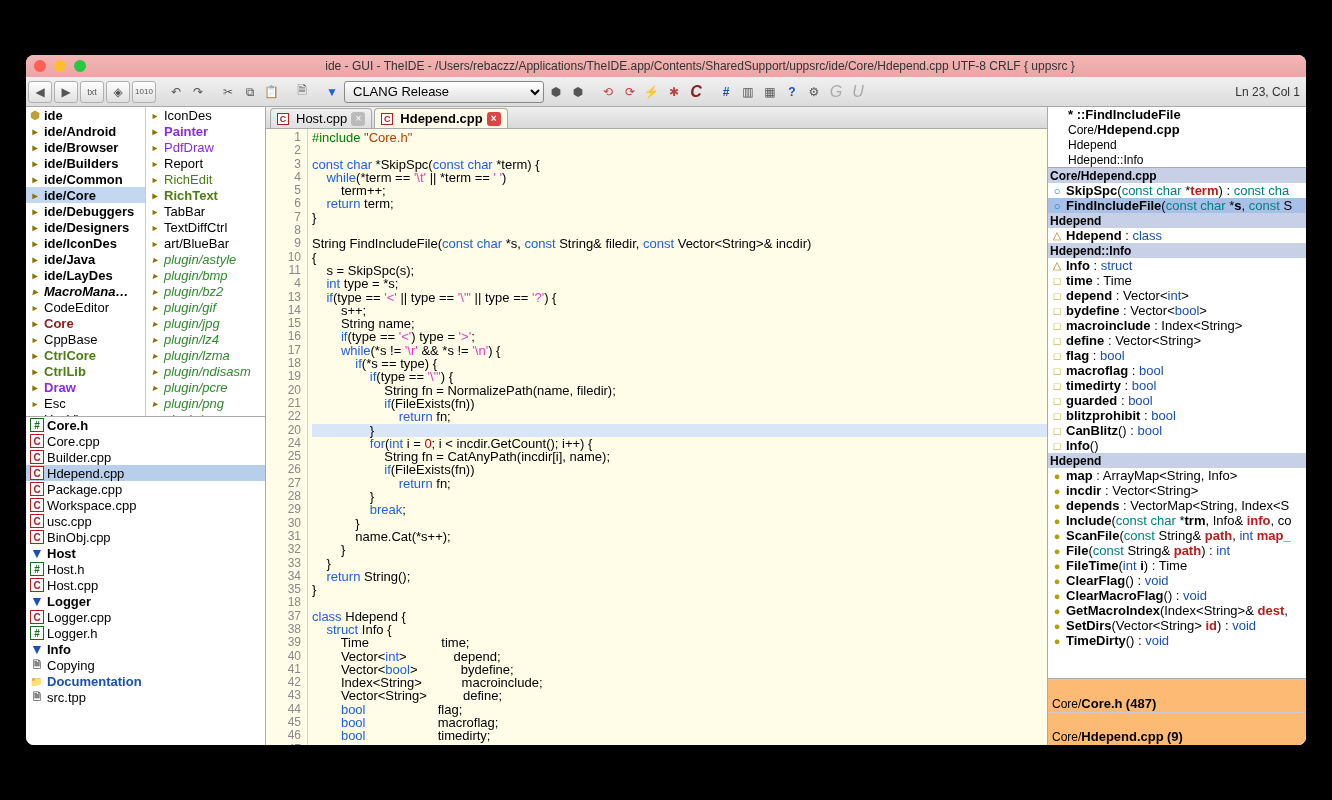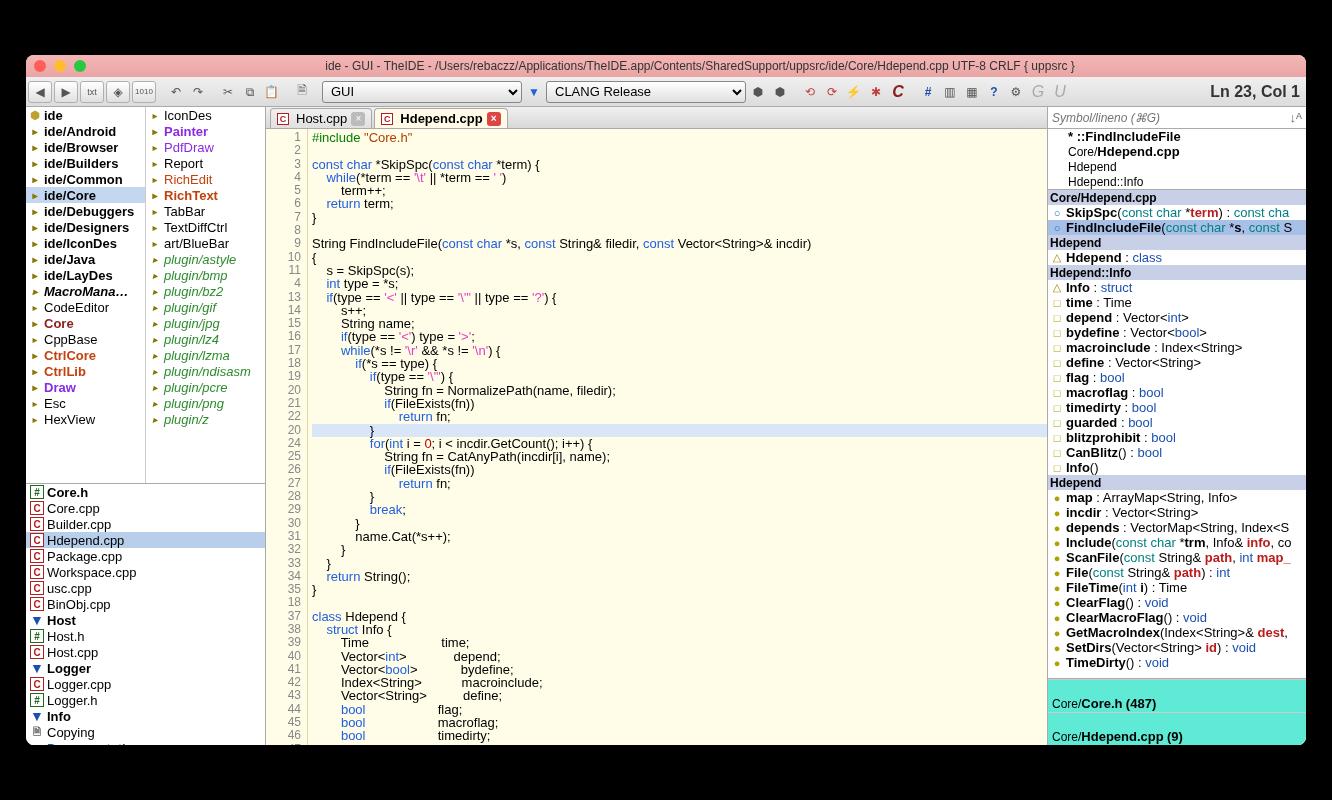--- a/index.html
+++ b/index.html
@@ -10,33 +10,33 @@
 .tl { width:12px; height:12px; border-radius:50%; }
 .tl.r{background:#ff5f57}.tl.y{background:#febc2e}.tl.g{background:#28c840}
 .title { flex:1; text-align:center; font-size:12px; color:#333; font-weight:400;}
 .toolbar { height:30px; background:linear-gradient(#f0f0f0,#dcdcdc); border-bottom:1px solid #aaa; display:flex; align-items:center; padding:0 2px; gap:2px;}
 .tbtn { width:24px; height:22px; border:1px solid #b0b0b0; border-radius:3px; background:linear-gradient(#fff,#e0e0e0); display:flex; align-items:center; justify-content:center; font-size:12px; color:#555;}
 .tbtn.sm{width:20px;border:none;background:none;}
 .sep{width:6px}
 select.combo { height:22px; border:1px solid #888; border-radius:3px; background:linear-gradient(#fff,#e0e0e0); font-size:13px; padding:0 20px 0 4px;}
 #combo-gui{width:200px} #combo-clang{width:200px}
 .spacer{flex:1}
-.status{font-size:16px;color:#333;padding:0 4px;white-space:nowrap;font-weight:bold;}
+.status{font-size:12px;color:#333;padding:0 4px;white-space:nowrap;}
 .main { flex:1; display:flex; overflow:hidden;}
 .leftcol { width:240px; display:flex; flex-direction:column; border-right:1px solid #aaa; background:#fff;}
-.pkglists{ height:377px; display:flex; border-bottom:1px solid #aaa;}
+.pkglists{ height:310px; display:flex; border-bottom:1px solid #aaa;}
 .pkcol{ flex:1; overflow:auto; border-right:1px solid #ccc;}
 .pkcol:last-child{border-right:none}
 .pkrow{ display:flex; align-items:center; height:16px; padding:0 2px; white-space:nowrap; font-size:13px;color:#000;}
 .pkrow.sel{background:#c4d7f0}
 .ico{width:14px;height:14px;margin-right:2px;display:inline-block;text-align:center;font-size:11px;line-height:14px}
 .ico.cube::before{content:"⬢";color:#c0a030}
 .ico.fld::before{content:"▸";color:#8b7500;font-size:10px}
 .pkrow.bold{font-weight:bold}
-.pkrow.blue{color:#c2410c}
+.pkrow.blue{color:#4d7c0f}
 .pkrow.purp{color:#8a2be2}
 .pkrow.grn{color:#2e8b2e}
 .pkrow.red{color:#8b2020}
 .pkrow.ital{font-style:italic}
 .filelist{flex:1;overflow:auto}
 .frow{display:flex;align-items:center;height:16px;padding:0 4px;font-size:13px;white-space:nowrap}
 .frow.sel{background:#b8cfec}
 .fico{width:14px;height:14px;margin-right:3px;display:inline-flex;align-items:center;justify-content:center;font-size:10px;font-weight:bold;border:1px solid #888;background:#fff}
 .fico.hdr{color:#1a6b1a;border-color:#1a6b1a}
 .fico.cpp{color:#b02020;border-color:#b02020}
@@ -73,21 +73,21 @@
 .oico.fn{color:#0080c0}
 .oico.cls::before{content:"△";color:#b08000}
 .oico.fld{color:#b0a000}
 .oico.fld::before{content:"□"}
 .oico.mth{color:#b0a000}
 .oico.mth::before{content:"●"}
 .k-ty{color:#1a50b0}
 .k-kw{color:#008080}
 .k-rd{color:#b91c1c;font-weight:bold}
 .status-rows{border-top:1px solid #aaa}
-.srow{height:15px;padding:16px 4px;font-size:12px;background:#5eead4;border-top:1px solid #ccc}
+.srow{height:15px;padding:16px 4px;font-size:12px;background:#fdba74;border-top:1px solid #ccc}
 </style>
 </head>
 <body>
 
 <div class="window">
  <div class="titlebar">
   <div class="traffic">
    <div class="tl r"></div>
    <div class="tl y"></div>
    <div class="tl g"></div>
@@ -103,21 +103,20 @@
   <div class="sep"></div>
   <div class="tbtn sm">↶</div>
   <div class="tbtn sm">↷</div>
   <div class="sep"></div>
   <div class="tbtn sm">✂</div>
   <div class="tbtn sm">⧉</div>
   <div class="tbtn sm">📋</div>
   <div class="sep"></div>
   <div class="tbtn sm">🗎</div>
   <div class="sep"></div>
-  <select id="combo-gui" class="combo"><option>GUI</option></select>
   <div class="tbtn sm" style="color:#2060e0">▼</div>
   <select id="combo-clang" class="combo"><option>CLANG Release</option></select>
   <div class="tbtn sm">⬢</div>
   <div class="tbtn sm">⬢</div>
   <div class="sep"></div>
   <div class="tbtn sm" style="color:#c04040">⟲</div>
   <div class="tbtn sm" style="color:#c04040">⟳</div>
   <div class="tbtn sm" style="color:#e0a000">⚡</div>
   <div class="tbtn sm" style="color:#c04040">✱</div>
   <div class="tbtn sm" style="color:#8b2020;font-style:italic;font-size:16px;font-weight:bold">C</div>
@@ -261,24 +260,20 @@
             <div class="gline">43</div>
             <div class="gline">44</div>
             <div class="gline">45</div>
             <div class="gline">46</div>
             <div class="gline">47</div>
           </div>
     <div class="code" id="code"><div class="cline"><span class="cm">#include</span> <span class="str">"Core.h"</span></div><div class="cline"> </div><div class="cline"><span class="kw">const</span> <span class="kw">char</span> *SkipSpc(<span class="kw">const</span> <span class="kw">char</span> *term) {</div><div class="cline">    <span class="kw">while</span>(*term == <span class="ch">'\t'</span> || *term == <span class="ch">' '</span>)</div><div class="cline">        term++;</div><div class="cline">    <span class="kw">return</span> term;</div><div class="cline">}</div><div class="cline"> </div><div class="cline">String FindIncludeFile(<span class="kw">const</span> <span class="kw">char</span> *s, <span class="kw">const</span> String&amp; filedir, <span class="kw">const</span> Vector&lt;String&gt;&amp; incdir)</div><div class="cline">{</div><div class="cline">    s = SkipSpc(s);</div><div class="cline">    <span class="kw">int</span> type = *s;</div><div class="cline">    <span class="kw">if</span>(type == <span class="ch">'&lt;'</span> || type == <span class="ch">'\"'</span> || type == <span class="ch">'?'</span>) {</div><div class="cline">        s++;</div><div class="cline">        String name;</div><div class="cline">        <span class="kw">if</span>(type == <span class="ch">'&lt;'</span>) type = <span class="ch">'&gt;'</span>;</div><div class="cline">        <span class="kw">while</span>(*s != <span class="ch">'\r'</span> &amp;&amp; *s != <span class="ch">'\n'</span>) {</div><div class="cline">            <span class="kw">if</span>(*s == type) {</div><div class="cline">                <span class="kw">if</span>(type == <span class="ch">'\"'</span>) {</div><div class="cline">                    String fn = NormalizePath(name, filedir);</div><div class="cline">                    <span class="kw">if</span>(FileExists(fn))</div><div class="cline">                        <span class="kw">return</span> fn;</div><div class="cline hl">                }</div><div class="cline">                <span class="kw">for</span>(<span class="kw">int</span> i = <span class="num">0</span>; i &lt; incdir.GetCount(); i++) {</div><div class="cline">                    String fn = CatAnyPath(incdir[i], name);</div><div class="cline">                    <span class="kw">if</span>(FileExists(fn))</div><div class="cline">                        <span class="kw">return</span> fn;</div><div class="cline">                }</div><div class="cline">                <span class="kw">break</span>;</div><div class="cline">            }</div><div class="cline">            name.Cat(*s++);</div><div class="cline">        }</div><div class="cline">    }</div><div class="cline">    <span class="kw">return</span> String();</div><div class="cline">}</div><div class="cline"> </div><div class="cline"><span class="kw">class</span> Hdepend {</div><div class="cline">    <span class="kw">struct</span> Info {</div><div class="cline">        Time                    time;</div><div class="cline">        Vector&lt;<span class="kw">int</span>&gt;             depend;</div><div class="cline">        Vector&lt;<span class="kw">bool</span>&gt;            bydefine;</div><div class="cline">        Index&lt;String&gt;           macroinclude;</div><div class="cline">        Vector&lt;String&gt;          define;</div><div class="cline">        <span class="kw">bool</span>                    flag;</div><div class="cline">        <span class="kw">bool</span>                    macroflag;</div><div class="cline">        <span class="kw">bool</span>                    timedirty;</div><div class="cline">        <span class="kw">bool</span>                    guarded;</div></div>
    </div>
   </div>
   <div class="rightcol">
-   <div class="searchbox">
-    <input placeholder="Symbol/lineno (⌘G)" style="">
-    <span style="padding:0 4px;color:#666">↓ᴬ</span>
-   </div>
    <div class="navlist" id="navlist">
           <div class="navrow">
             <b>* ::FindIncludeFile</b>
           </div>
           <div class="navrow">Core/<b>Hdepend.cpp</b></div>
           <div class="navrow">Hdepend</div>
           <div class="navrow">Hdepend::Info</div>
         </div>
    <div class="outline" id="outline">
           <div class="orow hdr">Core/Hdepend.cpp</div>

